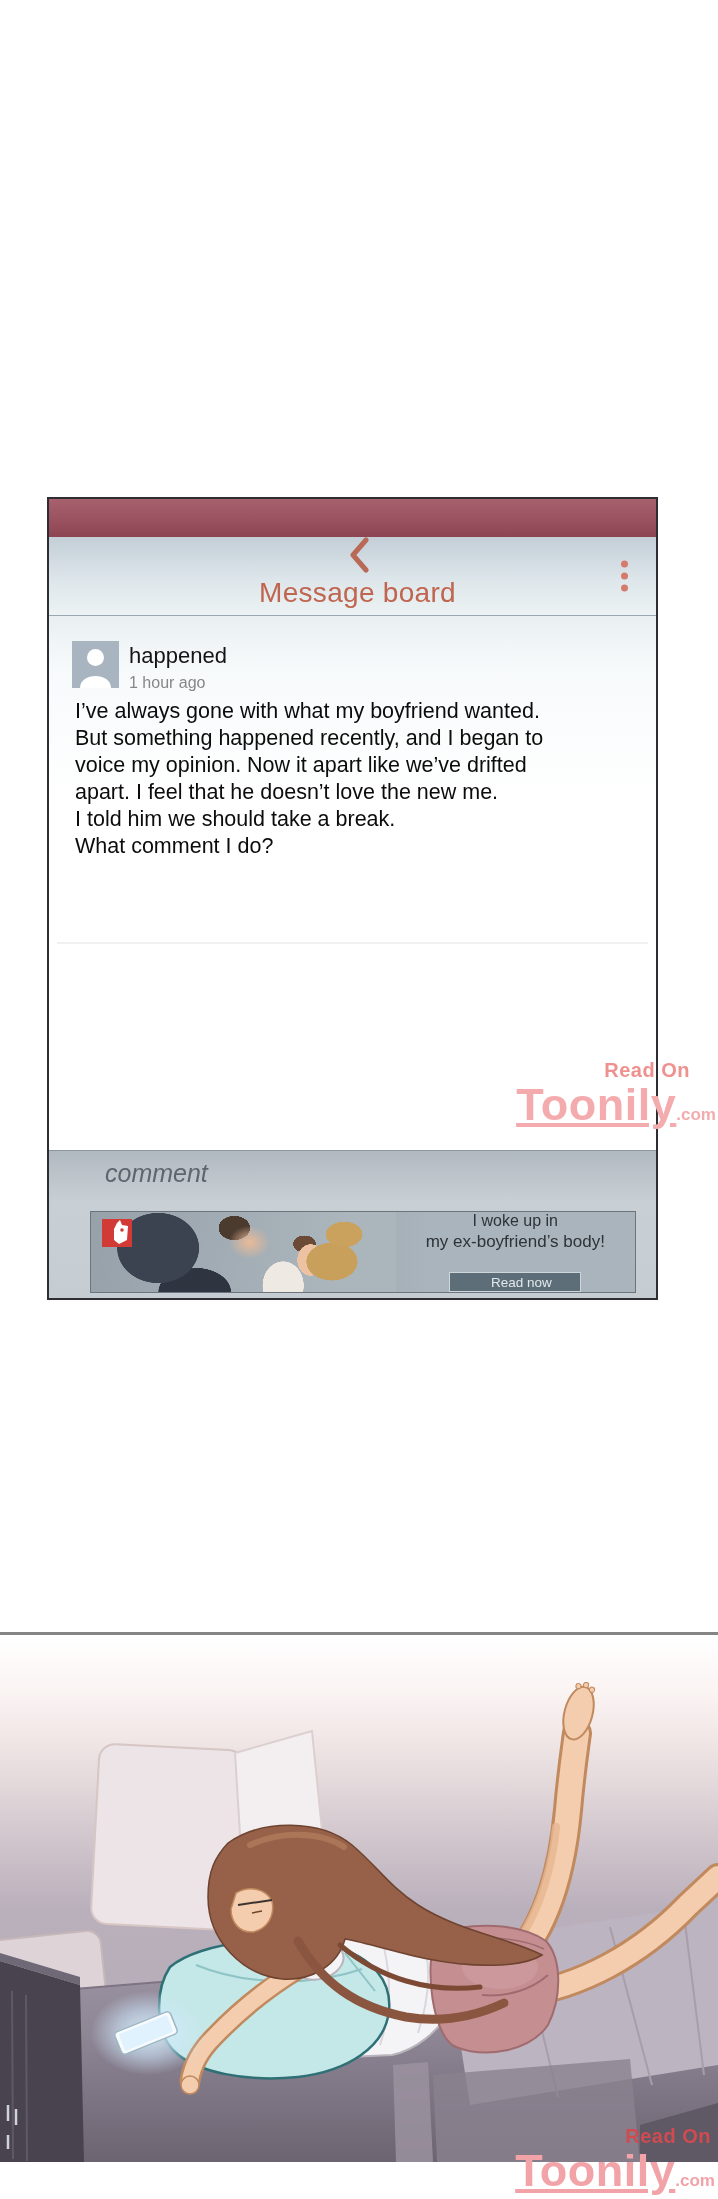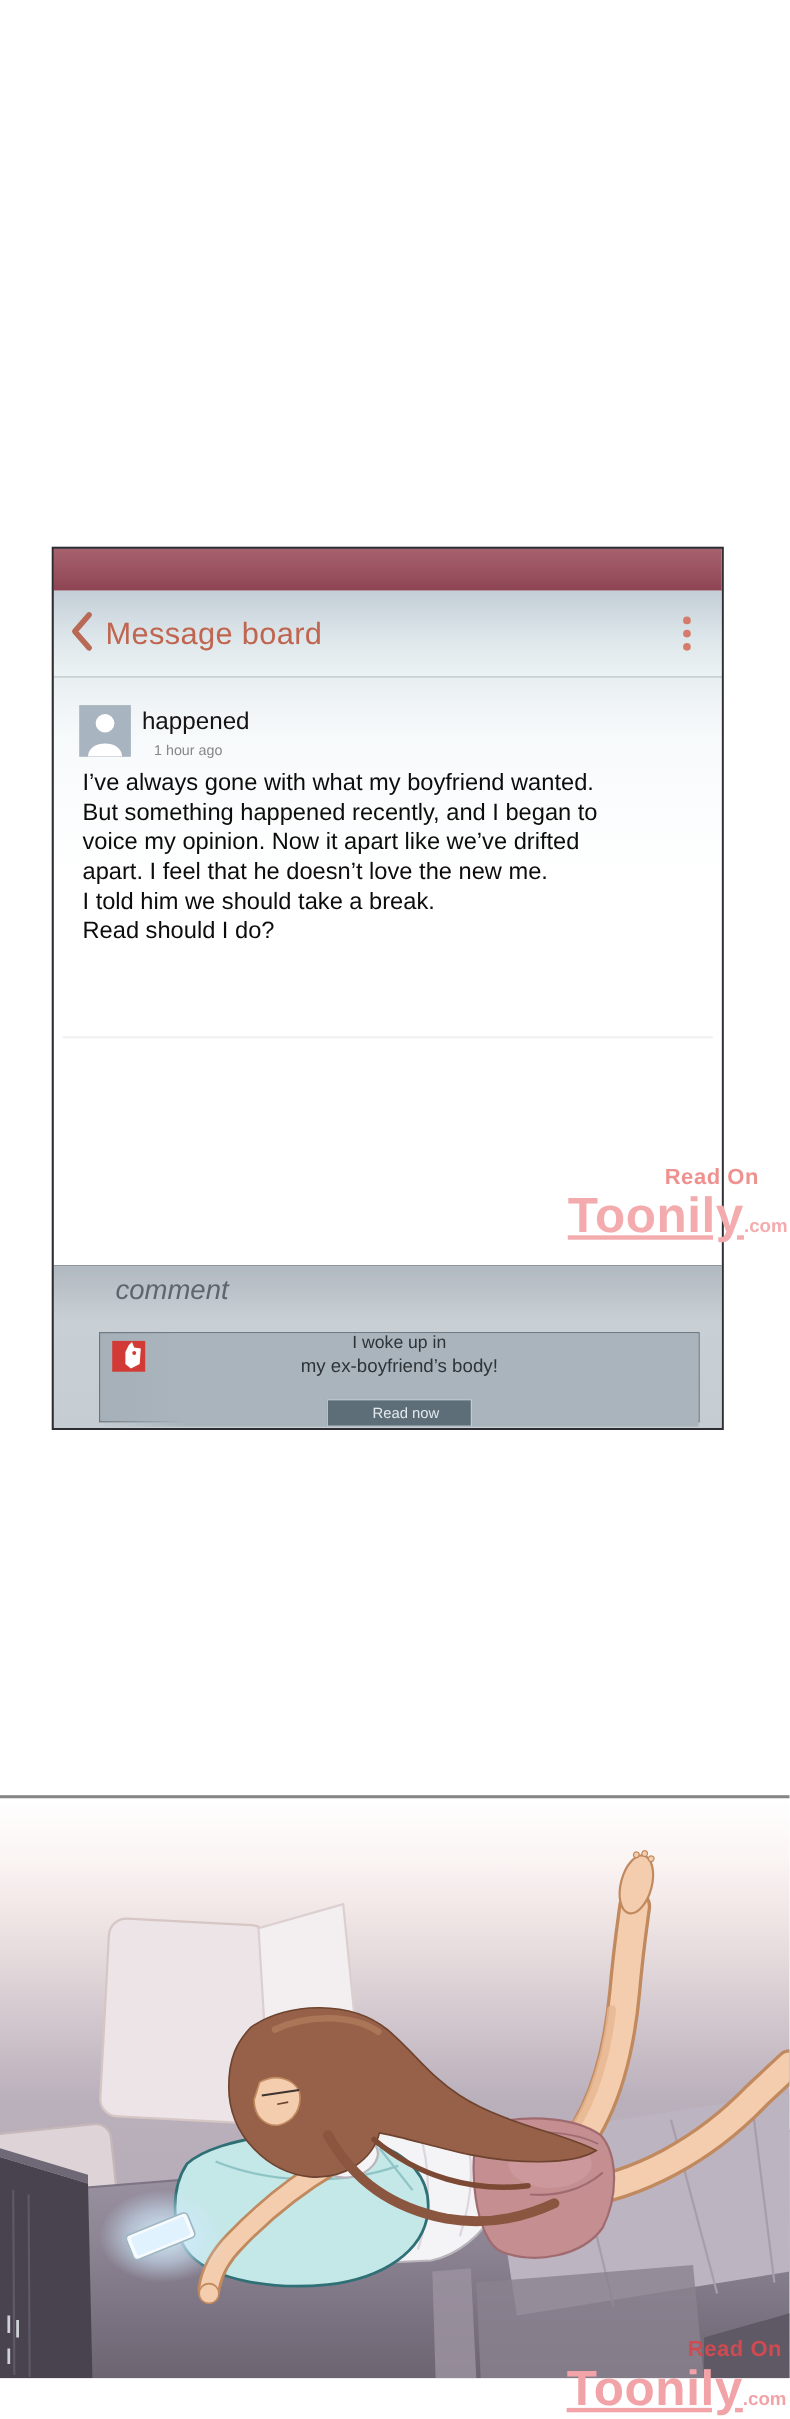--- a/index.html
+++ b/index.html
@@ -6,41 +6,41 @@
   body{font-family:"Liberation Sans", sans-serif;}
   .page{position:relative;width:718px;height:2199px;background:#ffffff;overflow:hidden;}
 
   
   .phone{position:absolute;left:47px;top:497px;width:611px;height:803px;
          border:2px solid #2e2d33;box-sizing:border-box;background:#fff;
          display:flex;flex-direction:column;}
   .status-bar{height:38px;background:linear-gradient(180deg,#a7616d 0%,#9a5261 55%,#8d4352 100%);}
   .app-header{height:78px;position:relative;display:flex;align-items:center;
               background:linear-gradient(180deg,#c3ced7 0%,#dde6ea 55%,#edf3f4 100%);
-              border-bottom:1px solid #98a8b1;}
+              border-bottom:1px solid #98a8b1;flex-direction:column;}
   .back-button{margin-left:13px;width:24px;height:40px;display:flex;align-items:center;justify-content:center;cursor:pointer;}
   .app-title{color:#c0654f;font-size:28px;margin-left:10px;letter-spacing:.3px;}
   .menu-button{position:absolute;right:24px;top:50%;transform:translateY(-50%);
                display:flex;flex-direction:column;gap:5px;padding:4px;cursor:pointer;}
   .menu-button i{width:7px;height:7px;border-radius:50%;background:#d57b6b;}
 
   .screen{flex:1;position:relative;background:linear-gradient(180deg,#e9eff1 0%,#f7fafb 10%,#ffffff 35%);}
   .avatar{position:absolute;left:23px;top:25px;width:47px;height:47px;background:#a8b4c0;overflow:hidden;}
   .username{position:absolute;left:80px;top:27px;font-size:22px;color:#141414;}
-  .timestamp{position:absolute;left:80px;top:58px;font-size:13px;color:#878787;margin-left:11px;}
+  .timestamp{position:absolute;left:80px;top:58px;font-size:16px;color:#878787;}
   .post-body{position:absolute;left:26px;top:82px;}
   .post-line{font-size:21.5px;line-height:27px;color:#0c0c0c;white-space:nowrap;}
   .post-divider{position:absolute;left:8px;right:8px;top:326px;height:2px;background:#f1f1f1;}
 
   .comment-bar{height:147px;position:relative;border-top:1px solid #8d969c;
                background:linear-gradient(180deg,#b1b9c0 0%,#c9d0d5 35%,#c5cdd2 100%);cursor:text;}
   .comment-label{position:absolute;left:56px;top:8px;font-size:25px;color:#5d666e;font-style:italic;}
 
   .ad-banner{position:absolute;left:41px;top:60px;width:546px;height:82px;
-             border:1px solid #6d747b;box-sizing:border-box;display:flex;background:#a5b0b8;cursor:pointer;flex-direction:column;}
+             border:1px solid #6d747b;box-sizing:border-box;display:flex;background:#a5b0b8;cursor:pointer;}
   .ad-art{position:relative;width:56%;height:100%;
      background:
        radial-gradient(26px 18px at 83% 28%, #caa15d 0%, #caa15d 70%, rgba(0,0,0,0) 71%),
        radial-gradient(46px 34px at 79% 62%, #c99f5c 0%, #c99f5c 55%, rgba(0,0,0,0) 56%),
        radial-gradient(22px 26px at 72% 60%, #ecc2a2 0%, #ecc2a2 60%, rgba(0,0,0,0) 61%),
        radial-gradient(16px 12px at 70% 40%, #6b4a36 0%, #6b4a36 70%, rgba(0,0,0,0) 71%),
        radial-gradient(34px 40px at 63% 92%, #efe9e3 0%, #efe9e3 60%, rgba(0,0,0,0) 61%),
        radial-gradient(30px 24px at 52% 38%, #e9ba97 0%, rgba(0,0,0,0) 70%),
        radial-gradient(26px 20px at 47% 20%, #4b3a2e 0%, #4b3a2e 60%, rgba(0,0,0,0) 61%),
        radial-gradient(70px 60px at 22% 45%, #3b4250 0%, #3b4250 58%, rgba(0,0,0,0) 59%),
@@ -108,21 +108,21 @@
       </div>
       <div class="username">happened</div>
       <div class="timestamp">1 hour ago</div>
 
       <div class="post-body">
         <div class="post-line">I’ve always gone with what my boyfriend wanted.</div>
         <div class="post-line">But something happened recently, and I began to</div>
         <div class="post-line">voice my opinion. Now it apart like we’ve drifted</div>
         <div class="post-line">apart. I feel that he doesn’t love the new me.</div>
         <div class="post-line">I told him we should take a  break.</div>
-        <div class="post-line">Read should I do?</div>
+        <div class="post-line">What comment I do?</div>
       </div>
 
       <div class="post-divider"></div>
     </div>
 
     <div class="comment-bar">
       <div class="comment-label">comment</div>
 
       <div class="ad-banner">
         <div class="ad-art">

